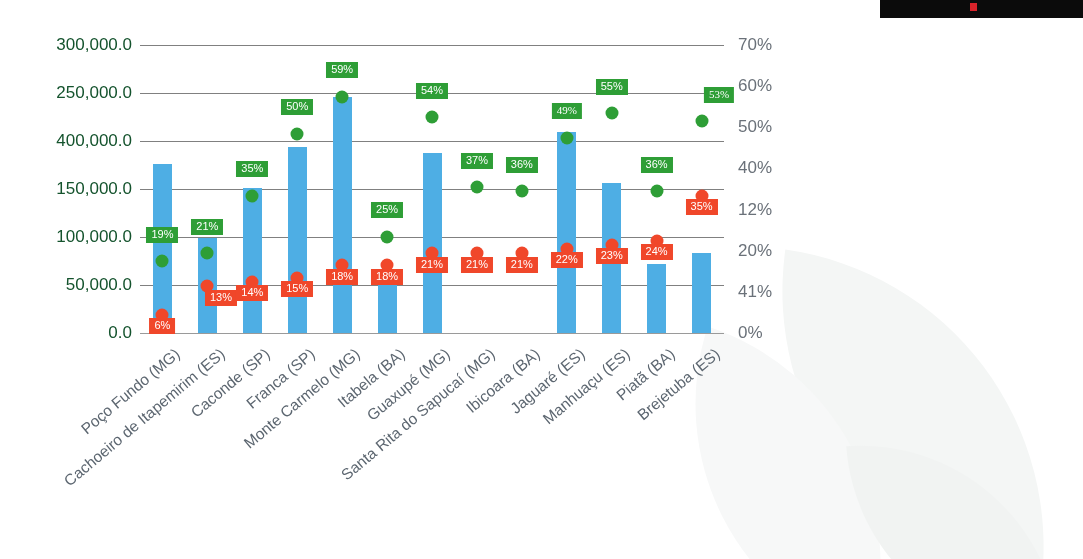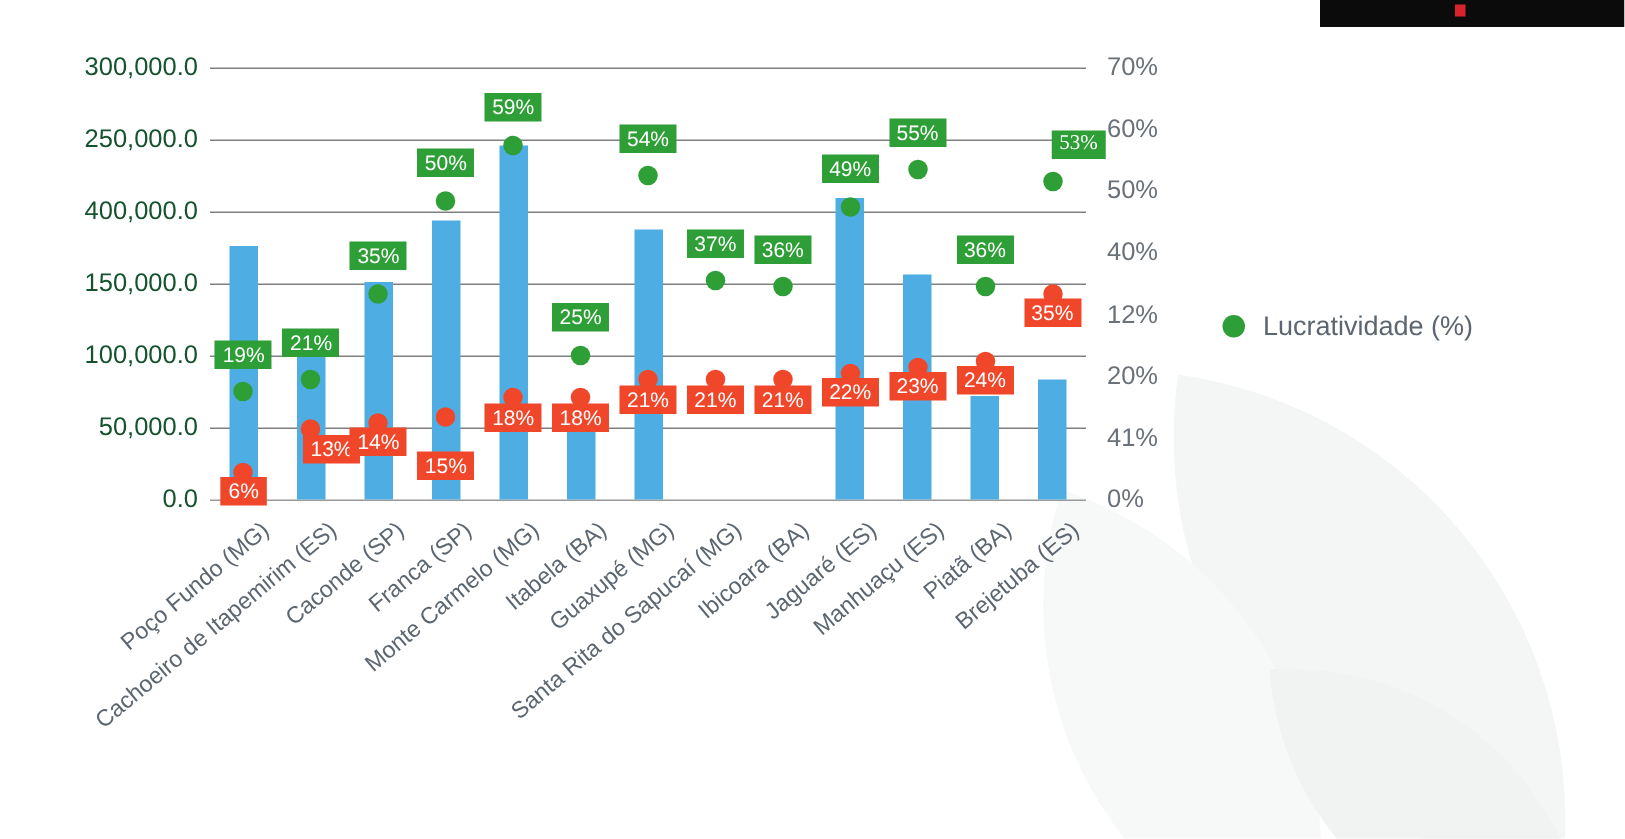--- a/index.html
+++ b/index.html
@@ -65,21 +65,21 @@
   }
   .marker {
     position:absolute; border-radius:50%;
     transform:translate(-50%,50%);
   }
   .marker.trc { background:#f0472a; }
   .marker.lucr { background:#2e9e36; }
 
   .dlabel {
     position:absolute;
-    font-size:14px; color:#ffffff; font-weight:400;
+    font-size:11px; color:#ffffff; font-weight:400;
     padding:2px 5px 3px 5px;
     transform:translate(-50%,0);
     white-space:nowrap; line-height:1;
   }
   .dlabel.trc { background:#f0472a; }
   .dlabel.lucr { background:#2e9e36; }
 
   .cat-label {
     position:absolute;
     font-size:15.5px; color:#5c6670;
@@ -181,28 +181,28 @@
       <div class="marker lucr" style="width: 13px; height: 13px; left: 561.538px; bottom: 211.557px; background: rgb(46, 158, 54);"></div>
       <div class="dlabel lucr" style="left: 22.4615px; top: 181.829px;">19%</div>
       <div class="dlabel lucr" style="left: 67.3846px; top: 173.6px;">21%</div>
       <div class="dlabel lucr" style="left: 112.308px; top: 116px;">35%</div>
       <div class="dlabel lucr" style="left: 157.231px; top: 54.2857px;">50%</div>
       <div class="dlabel lucr" style="left: 202.154px; top: 17.2571px;">59%</div>
       <div class="dlabel lucr" style="left: 247.077px; top: 157.143px;">25%</div>
       <div class="dlabel lucr" style="left: 292px; top: 37.8286px;">54%</div>
       <div class="dlabel lucr" style="left: 336.923px; top: 107.771px;">37%</div>
       <div class="dlabel lucr" style="left: 381.846px; top: 111.886px;">36%</div>
-      <div class="dlabel lucr" style="left: 426.769px; top: 58.4px;">49%</div>
+      <div class="dlabel lucr" style="left: 426.769px; top: 58.4px; font-family: Liberation Serif, serif;">49%</div>
       <div class="dlabel lucr" style="left: 471.692px; top: 33.7143px;">55%</div>
       <div class="dlabel lucr" style="left: 516.615px; top: 111.886px;">36%</div>
       <div class="dlabel lucr" style="left: 579px; top: 41.9429px; font-family: Liberation Serif, serif;">53%</div>
       <div class="dlabel trc" style="left: 22.4615px; top: 273.314px;">6%</div>
       <div class="dlabel trc" style="left: 81px; top: 244.514px;">13%</div>
       <div class="dlabel trc" style="left: 112.308px; top: 240.4px;">14%</div>
-      <div class="dlabel trc" style="left: 157.231px; top: 236.286px; margin-top: 20px;">15%</div>
+      <div class="dlabel trc" style="left: 157.231px; top: 236.286px;">15%</div>
       <div class="dlabel trc" style="left: 202.154px; top: 223.943px;">18%</div>
       <div class="dlabel trc" style="left: 247.077px; top: 223.943px;">18%</div>
       <div class="dlabel trc" style="left: 292px; top: 211.6px;">21%</div>
       <div class="dlabel trc" style="left: 336.923px; top: 211.6px;">21%</div>
       <div class="dlabel trc" style="left: 381.846px; top: 211.6px;">21%</div>
       <div class="dlabel trc" style="left: 426.769px; top: 207.486px;">22%</div>
       <div class="dlabel trc" style="left: 471.692px; top: 203.371px;">23%</div>
       <div class="dlabel trc" style="left: 516.615px; top: 199.257px;">24%</div>
       <div class="dlabel trc" style="left: 561.538px; top: 154px;">35%</div>
     </div>
@@ -217,19 +217,15 @@
       <div class="cat-label" style="left: 442px; top: 345px; transform: translateX(-100%) rotate(-40deg); transform-origin: right top;">Guaxupé (MG)</div>
       <div class="cat-label" style="left: 486.923px; top: 345px; transform: translateX(-100%) rotate(-40deg); transform-origin: right top;">Santa Rita do Sapucaí (MG)</div>
       <div class="cat-label" style="left: 531.846px; top: 345px; transform: translateX(-100%) rotate(-40deg); transform-origin: right top;">Ibicoara (BA)</div>
       <div class="cat-label" style="left: 576.769px; top: 345px; transform: translateX(-100%) rotate(-40deg); transform-origin: right top;">Jaguaré (ES)</div>
       <div class="cat-label" style="left: 621.692px; top: 345px; transform: translateX(-100%) rotate(-40deg); transform-origin: right top;">Manhuaçu (ES)</div>
       <div class="cat-label" style="left: 666.615px; top: 345px; transform: translateX(-100%) rotate(-40deg); transform-origin: right top;">Piatã (BA)</div>
       <div class="cat-label" style="left: 711.538px; top: 345px; transform: translateX(-100%) rotate(-40deg); transform-origin: right top;">Brejetuba (ES)</div>
     </div>
 
   <div id="legend">
-      <div class="legend-row">
-        <span class="legend-swatch-circle" style="background: rgb(46, 158, 54);"></span>
-        <span class="legend-text">Lucratividade (%)</span>
-      </div>
     </div>
 
 </div>
 
 </body></html>

